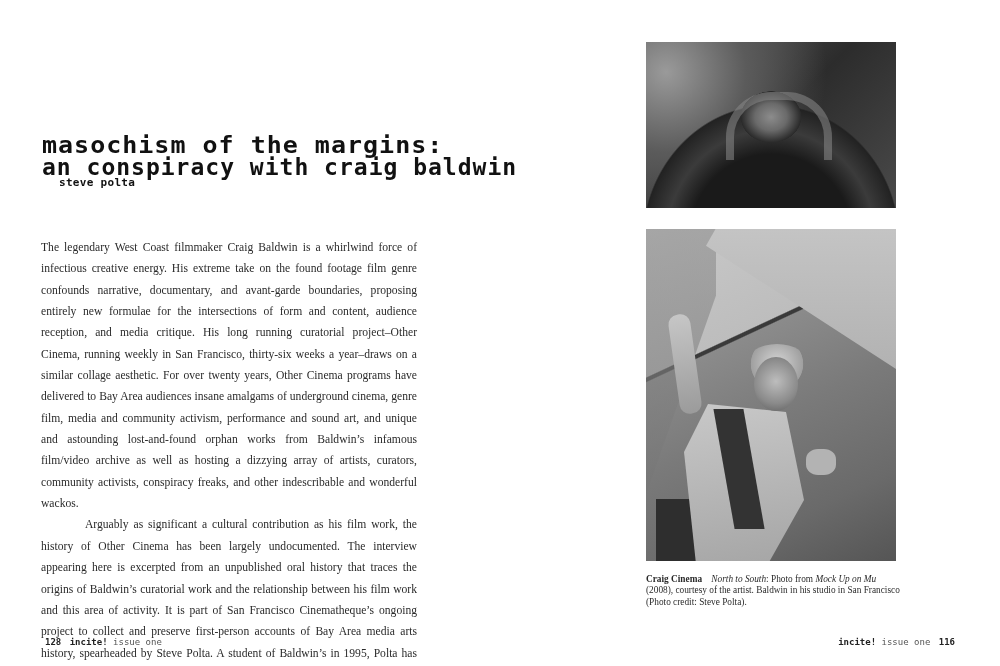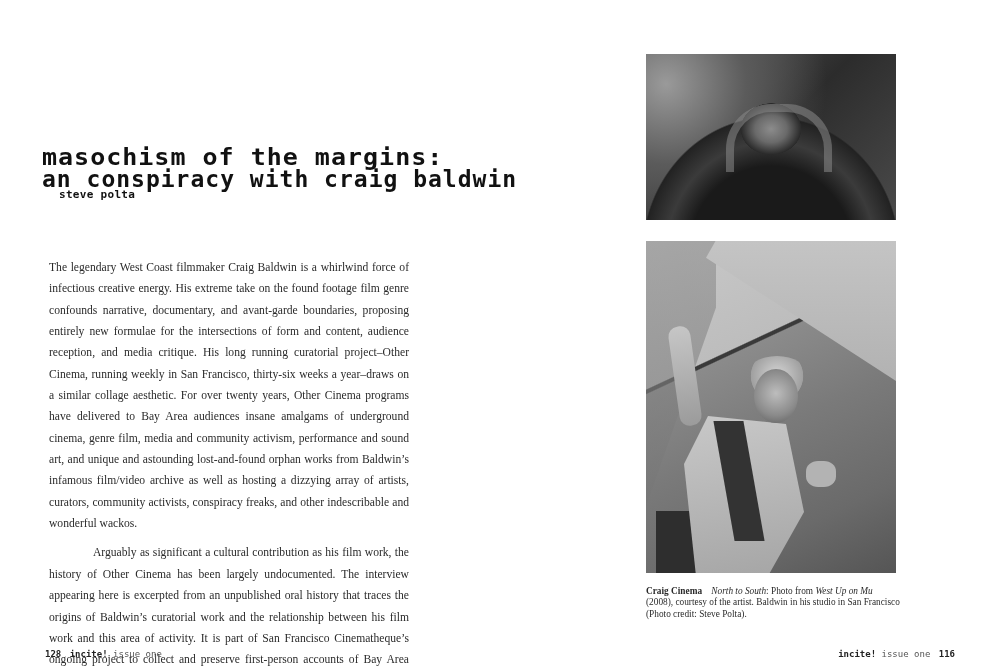--- a/index.html
+++ b/index.html
@@ -1,40 +1,40 @@
 <!DOCTYPE html>
 <html><head>
 <meta charset="utf-8">
 <style>
   html, body { margin:0; padding:0; }
   body {
     width:1000px; height:666px; background:#ffffff; position:relative; overflow:hidden;
     font-family: "Liberation Serif", serif; color:#231f20;
   }
-  .page { position:absolute; top:12px; height:499px; width:500px; }
+  .page { position:absolute; top:0; height:499px; width:500px; }
   .page.left { left:0; }
   .page.right { left:500px; }
 
   .title-block { position:absolute; left:42px; top:133px; width:400px; }
   .title-line {
     font-family: "DejaVu Sans Mono", monospace; font-weight:bold; color:#111;
     white-space:nowrap; letter-spacing:1px; transform-origin:left top;
   }
   .title-line.l1 { font-size:25px; line-height:25px; transform:scaleY(0.95); }
   .title-line.l2 { font-size:23px; line-height:19px; }
   .byline {
     font-family: "DejaVu Sans Mono", monospace; font-weight:bold; font-size:11px;
     line-height:11px; margin-left:17px; margin-top:0px; color:#111; letter-spacing:0.3px;
   }
 
   .body-text {
     position:absolute; left:41px; top:237px; width:376px;
     font-size:11.6px; line-height:21.35px; text-align:justify; color:#2a2a2a;
   }
-  .body-text p { margin:8px; }
+  .body-text p { margin:0; }
   .body-text p.indent { text-indent:44px; }
 
   .folio {
     position:absolute; top:637px; font-size:9px; white-space:nowrap;
     font-family: "DejaVu Sans Mono", monospace; color:#222;
   }
   .folio .num { font-weight:bold; margin:0 3px; }
   .folio .mag { font-weight:bold; }
   .folio .issue { color:#555; }
   .folio.left { left:42px; }
@@ -111,20 +111,20 @@
     <div class="ceiling"></div>
     <div class="pants"></div>
     <div class="shirt"></div>
     <div class="inner"></div>
     <div class="arm"></div>
     <div class="hair"></div>
     <div class="head"></div>
     <div class="hand"></div>
   </div>
 
-  <div class="caption"><span class="name">Craig Cinema</span>&nbsp;&nbsp;&nbsp;&nbsp;<em>North to South</em><span>: Photo from </span><em>West Up on Mu</em><span> (2008), courtesy of the artist.  Baldwin in his studio in San Francisco (Photo credit: Steve Polta).</span></div>
+  <div class="caption"><span class="name">Craig Cinema</span>&nbsp;&nbsp;&nbsp;&nbsp;<em>North to South</em><span>: Photo from </span><em>Mock Up on Mu</em><span> (2008), courtesy of the artist.  Baldwin in his studio in San Francisco (Photo credit: Steve Polta).</span></div>
 
   <div class="folio right">
     <span class="mag">incite!</span>
     <span class="issue">issue one</span>
     <span class="num">116</span>
   </div>
 </div>
 
 </body></html>

